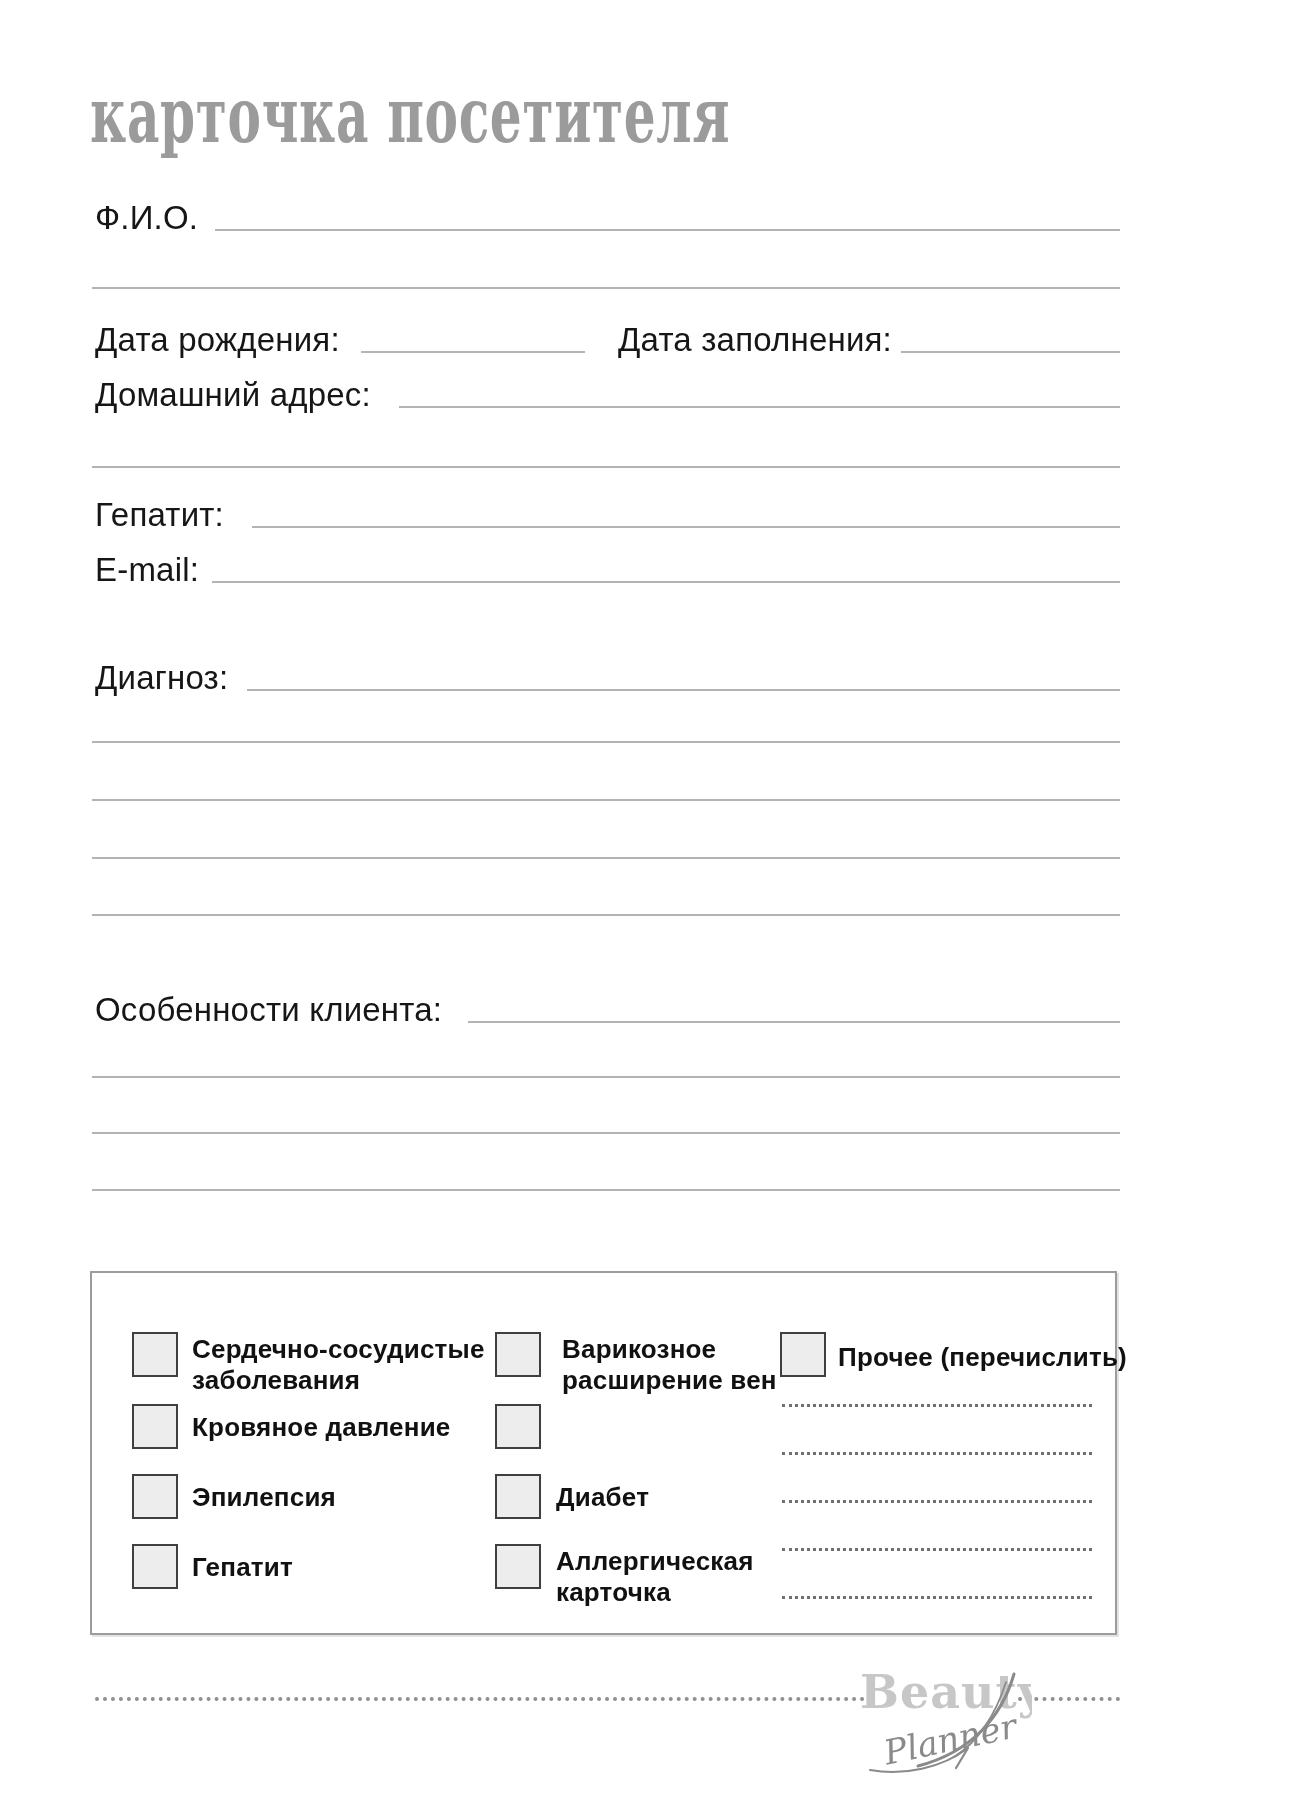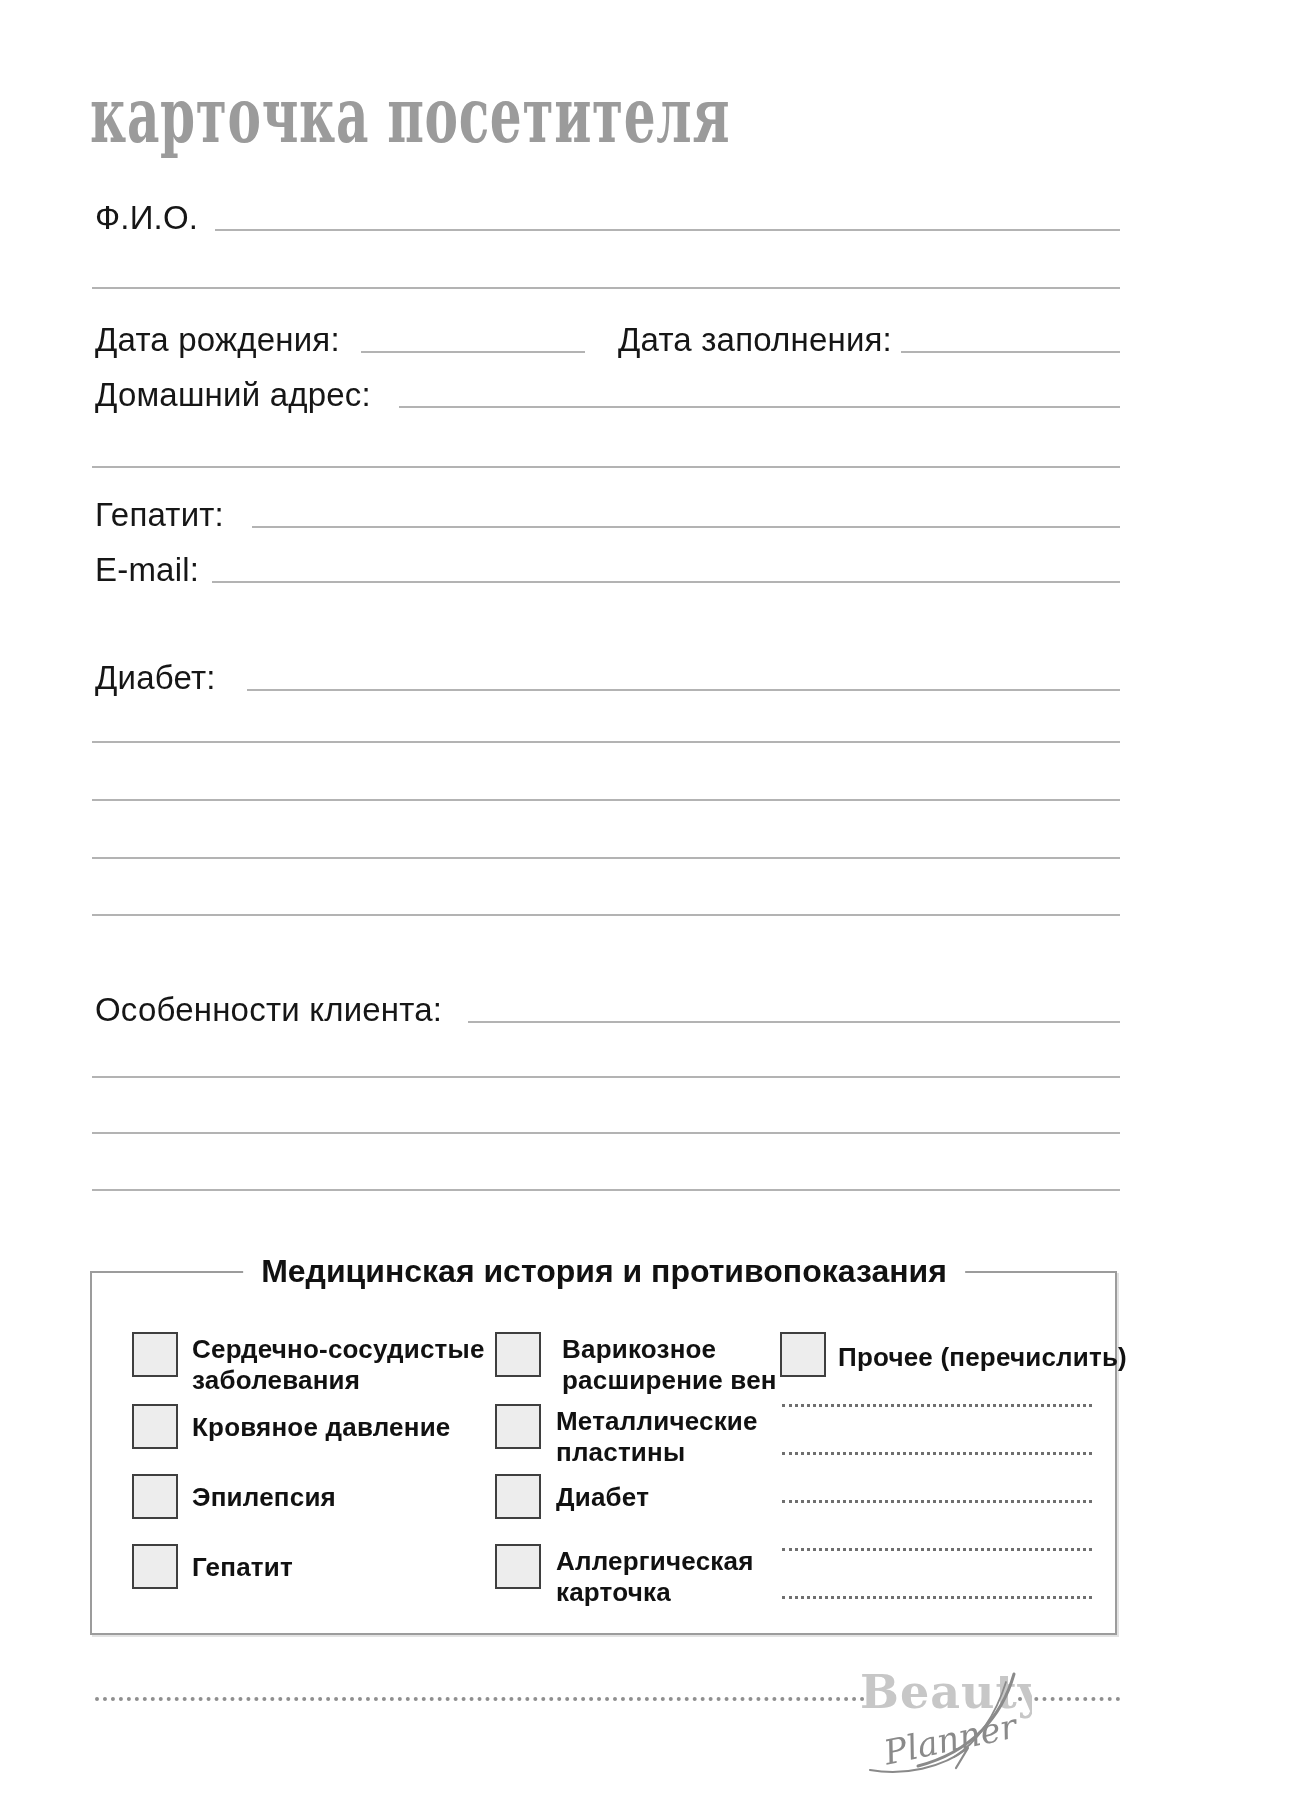--- a/index.html
+++ b/index.html
@@ -57,56 +57,53 @@
 
   <div class="lbl" style="left:95px;top:375px;">Домашний адрес:</div>
   <div class="hline" style="left:399px;top:406px;width:721px;"></div>
   <div class="hline" style="left:92px;top:466px;width:1028px;"></div>
 
   <div class="lbl" style="left:95px;top:495px;">Гепатит:</div>
   <div class="hline" style="left:252px;top:526px;width:868px;"></div>
   <div class="lbl" style="left:95px;top:550px;">E-mail:</div>
   <div class="hline" style="left:212px;top:581px;width:908px;"></div>
 
-  <div class="lbl" style="left:95px;top:658px;">Диабет:</div>
+  <div class="lbl" style="left:95px;top:658px;">Диагноз:</div>
   <div class="hline" style="left:247px;top:689px;width:873px;"></div>
   <div class="hline" style="left:92px;top:741px;width:1028px;"></div>
   <div class="hline" style="left:92px;top:799px;width:1028px;"></div>
   <div class="hline" style="left:92px;top:857px;width:1028px;"></div>
   <div class="hline" style="left:92px;top:914px;width:1028px;"></div>
 
   <div class="lbl" style="left:95px;top:990px;">Особенности клиента:</div>
   <div class="hline" style="left:468px;top:1021px;width:652px;"></div>
   <div class="hline" style="left:92px;top:1076px;width:1028px;"></div>
   <div class="hline" style="left:92px;top:1132px;width:1028px;"></div>
   <div class="hline" style="left:92px;top:1189px;width:1028px;"></div>
 
   <div class="medbox"></div>
-  <div class="medtitle">Медицинская история и противопоказания</div>
 
   <div class="cbox" style="left:132px;top:1332px;"></div>
   <div class="cb-label" style="left:192px;top:1334px;">Сердечно-сосудистые
 заболевания</div>
 
   <div class="cbox" style="left:132px;top:1404px;"></div>
   <div class="cb-label" style="left:192px;top:1412px;">Кровяное давление</div>
 
   <div class="cbox" style="left:132px;top:1474px;"></div>
   <div class="cb-label" style="left:192px;top:1482px;">Эпилепсия</div>
 
   <div class="cbox" style="left:132px;top:1544px;"></div>
   <div class="cb-label" style="left:192px;top:1552px;">Гепатит</div>
 
   <div class="cbox" style="left:495px;top:1332px;"></div>
   <div class="cb-label" style="left:556px;top:1334px;margin-left:6px;">Варикозное
 расширение вен</div>
 
   <div class="cbox" style="left:495px;top:1404px;"></div>
-  <div class="cb-label" style="left:556px;top:1406px;">Металлические
-пластины</div>
 
   <div class="cbox" style="left:495px;top:1474px;"></div>
   <div class="cb-label" style="left:556px;top:1482px;">Диабет</div>
 
   <div class="cbox" style="left:495px;top:1544px;"></div>
   <div class="cb-label" style="left:556px;top:1546px;">Аллергическая
 карточка</div>
 
   <div class="cbox" style="left:780px;top:1332px;"></div>
   <div class="cb-label" style="left:838px;top:1342px;">Прочее (перечислить)</div>

